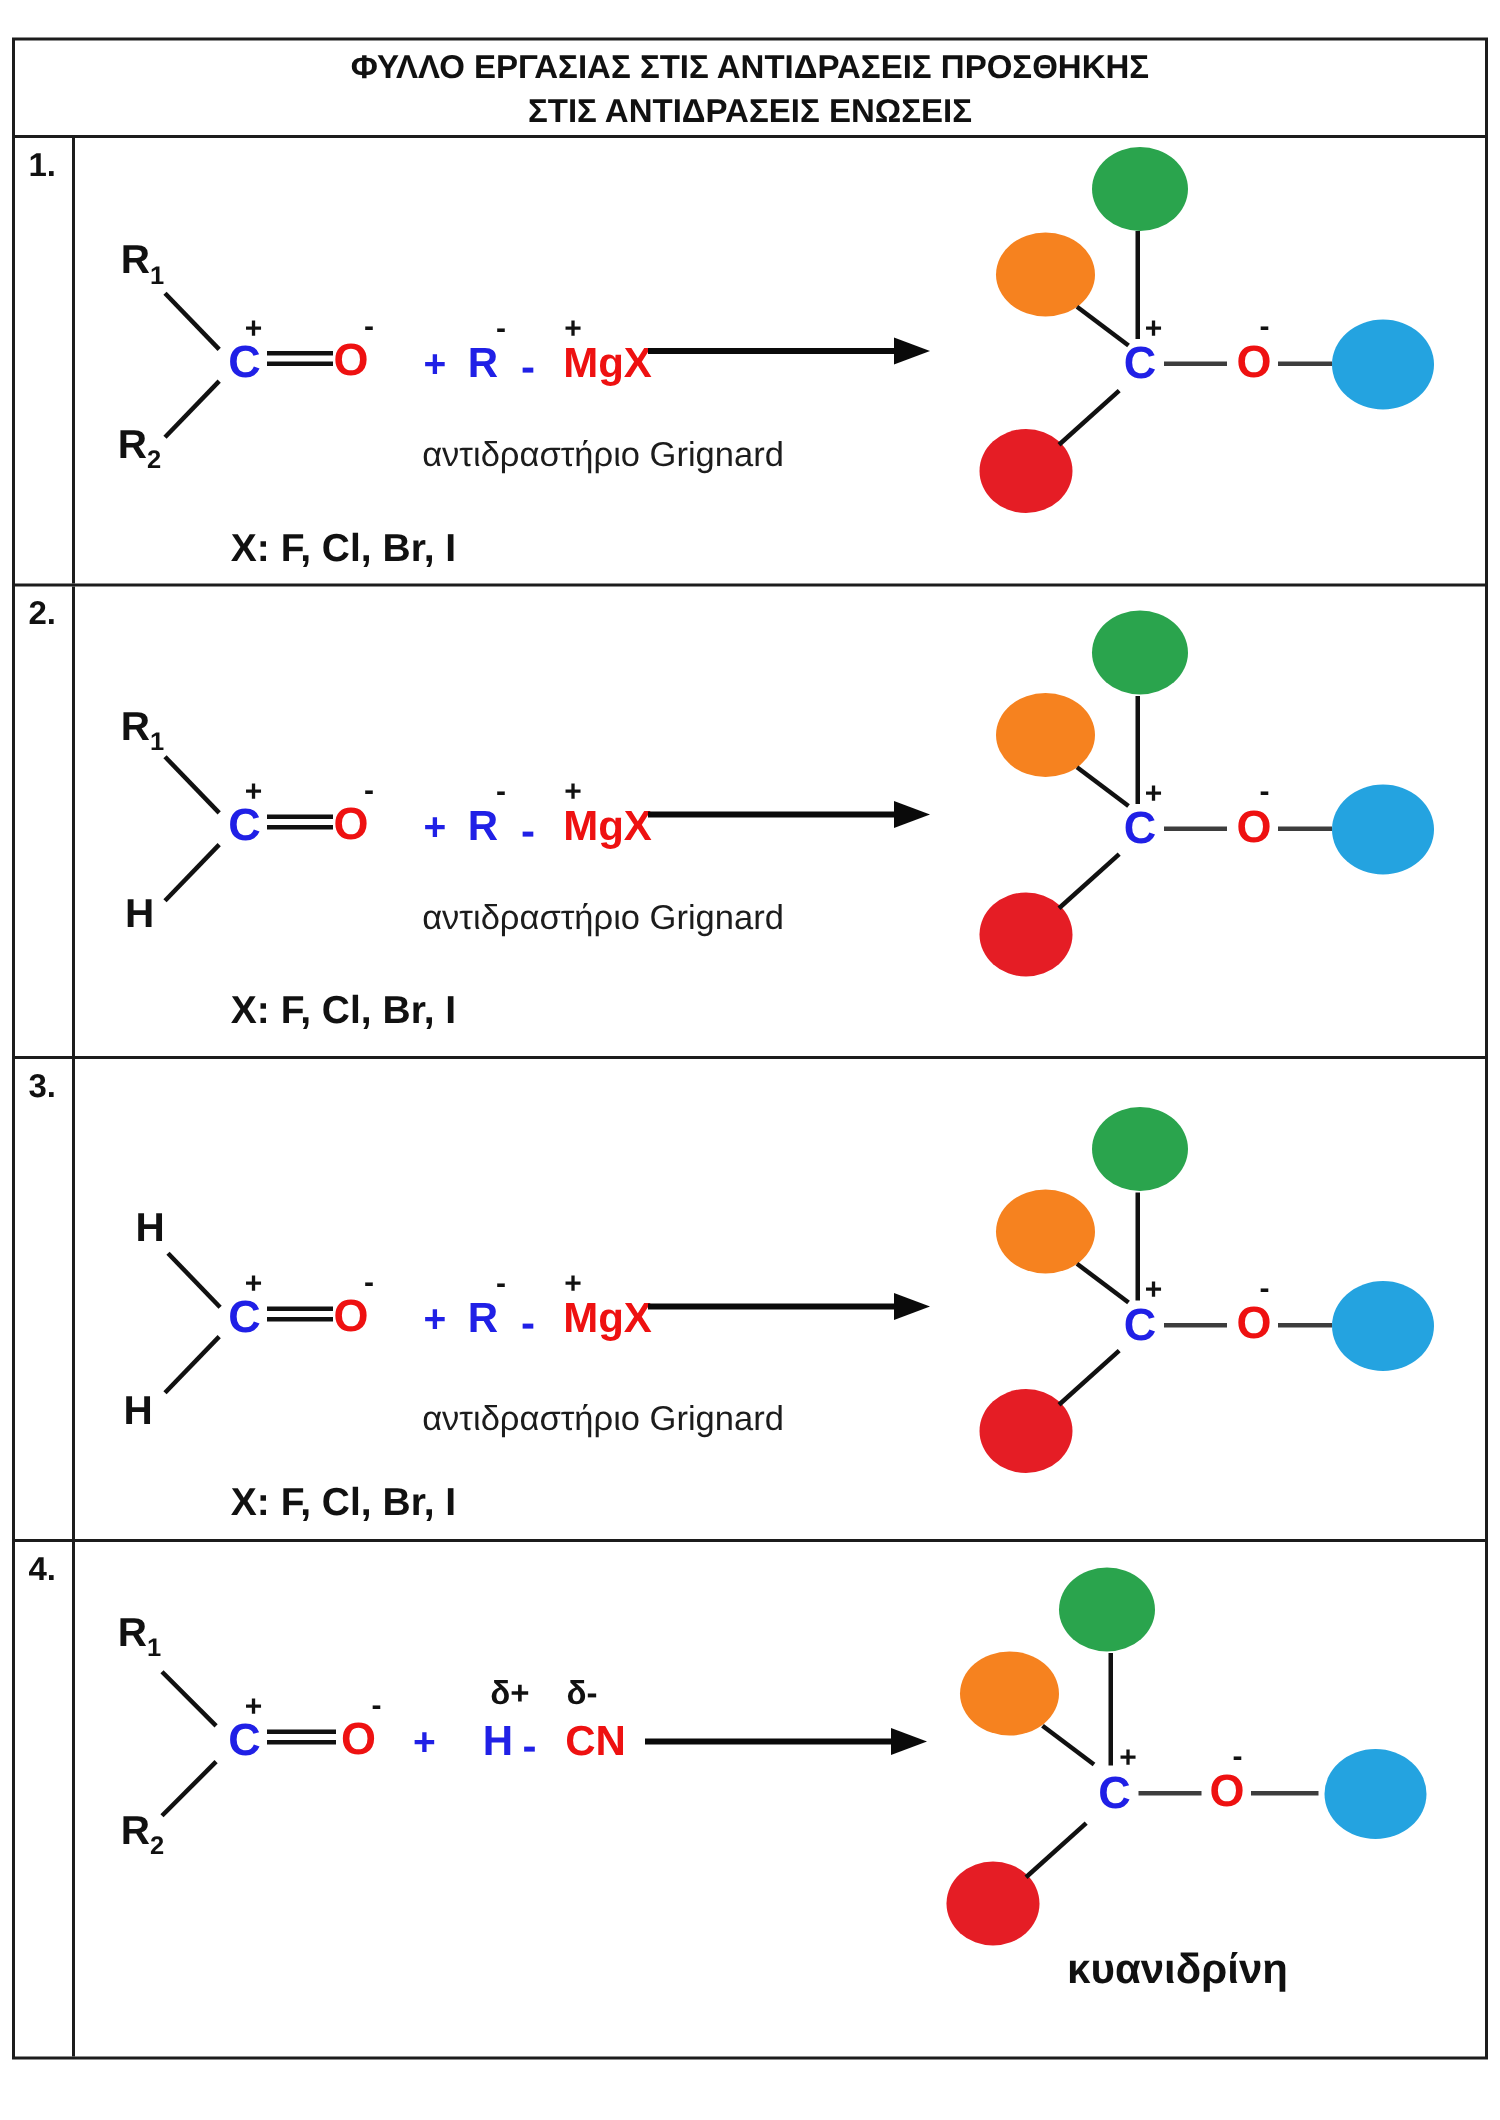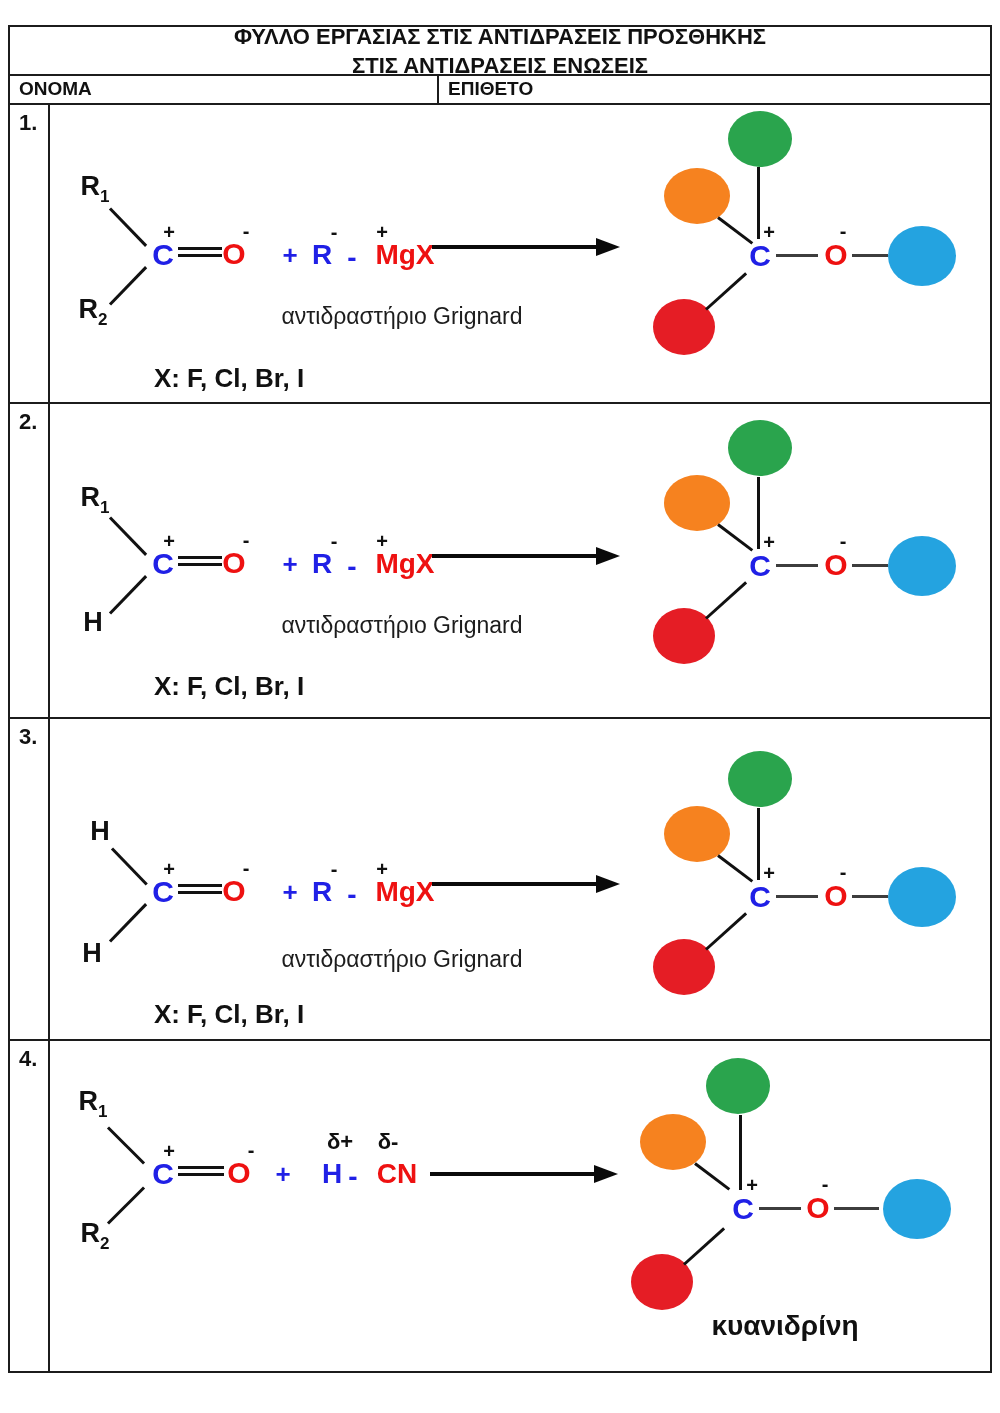--- a/index.html
+++ b/index.html
@@ -1,20 +1,20 @@
 <!DOCTYPE html>
 <html><head>
 <meta charset="utf-8">
 <style>
   html,body{margin:0;padding:0;background:#fff;}
   .page{position:relative;width:1000px;height:1413px;background:#fff;
         font-family:"Liberation Sans",sans-serif;color:#111;overflow:hidden;}
   .frame{position:absolute;left:8px;top:25px;width:984px;height:1348px;
          border:2px solid #1c1c1c;box-sizing:border-box;display:flex;flex-direction:column;}
-  .title-cell{height:47px;box-sizing:border-box;display:flex;flex-direction:column;
+  .title-cell{height:63px;box-sizing:border-box;display:flex;flex-direction:column;
               justify-content:center;align-items:center;font-weight:bold;font-size:22px;line-height:29px;}
   .name-row{height:29px;box-sizing:border-box;border-top:2px solid #1c1c1c;display:flex;}
   .name-cell{width:429px;box-sizing:border-box;border-right:2px solid #1c1c1c;
              font-weight:bold;font-size:19px;padding:2px 0 0 9px;display:flex;}
   .surname-cell{flex:1;font-weight:bold;font-size:19px;padding:2px 0 0 9px;display:flex;}
   .fill{flex:1;}
   .trow{box-sizing:border-box;border-top:2px solid #1c1c1c;display:flex;}
   .num{width:40px;box-sizing:border-box;border-right:2px solid #1c1c1c;
        font-weight:bold;font-size:22px;padding:5px 0 0 9px;}
   .cell{flex:1;position:relative;}
@@ -47,30 +47,20 @@
 <body>
 
 <div class="page">
   <div class="frame">
 
     <div class="title-cell">
       <div>ΦΥΛΛΟ ΕΡΓΑΣΙΑΣ ΣΤΙΣ ΑΝΤΙΔΡΑΣΕΙΣ ΠΡΟΣΘΗΚΗΣ</div>
       <div>ΣΤΙΣ ΑΝΤΙΔΡΑΣΕΙΣ ΕΝΩΣΕΙΣ</div>
     </div>
 
-    <div class="name-row">
-      <div class="name-cell">
-        <span>ΟΝΟΜΑ</span>
-        <div class="fill"></div>
-      </div>
-      <div class="surname-cell">
-        <span>ΕΠΙΘΕΤΟ</span>
-        <div class="fill"></div>
-      </div>
-    </div>
 
     <div class="trow" style="height:299px">
       <div class="num"><span>1.</span></div>
       <div class="cell">
         <span class="ctr sub" style="left:45px;top:84px"><span>R</span><sub>1</sub></span>
         <div class="bond" style="left:60px;top:102px;width:52px;transform:rotate(46deg)"></div>
         <span class="ctr chg" style="left:119px;top:127px">+</span>
         <span class="ctr atom blue" style="left:113px;top:150px">C</span>
         <div class="bond" style="left:128px;top:142px;width:44px"></div>
         <div class="bond" style="left:128px;top:149px;width:44px"></div>

